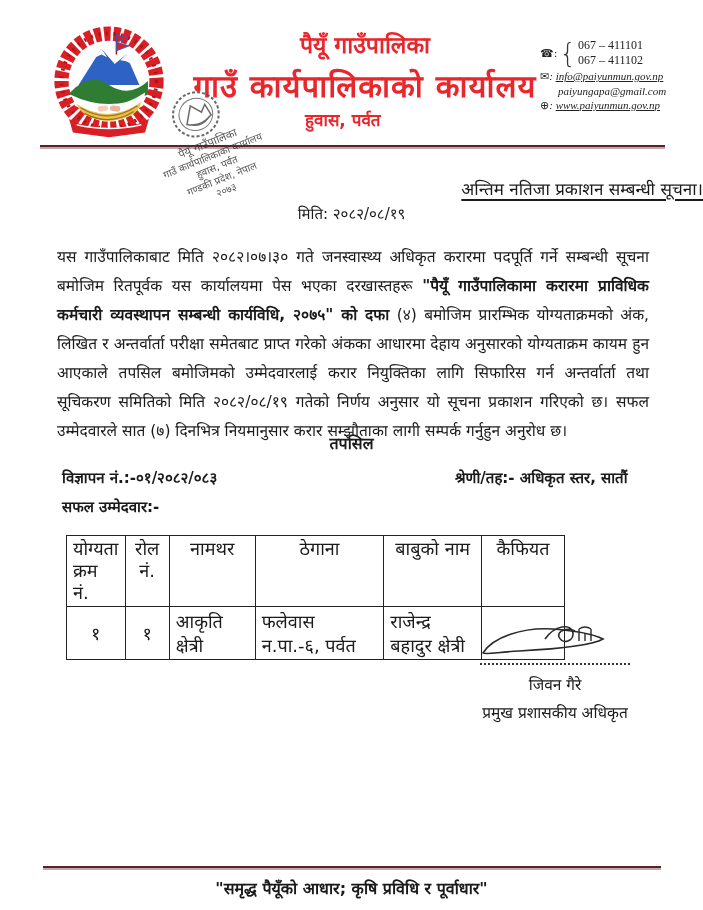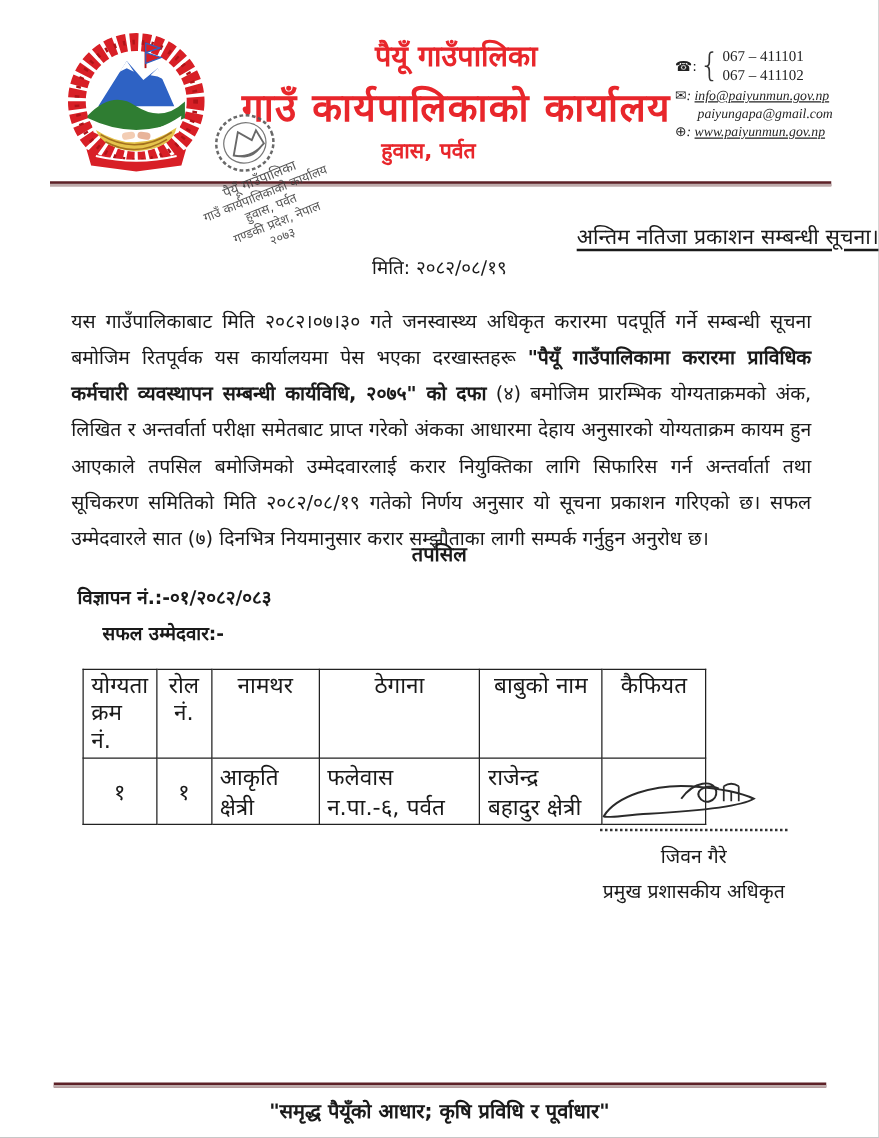--- a/index.html
+++ b/index.html
@@ -48,21 +48,21 @@
     position:absolute; left:57px; top:243px; width:592px;
     font-size:15.5px; line-height:29px; text-align:justify;
   }
   .body-text b { font-weight:bold; }
   .tapasil { position:absolute; left:0; top:432px; width:100%; text-align:center; font-size:16px; font-weight:bold; }
   .tapasil span { text-underline-offset:3px; }
   .info-row { position:absolute; left:62px; top:467px; width:590px; height:22px; font-size:15px; font-weight:600; }
   .info-advert { position:absolute; left:0; }
   .info-post   { position:absolute; left:233px; }
   .info-level  { position:absolute; left:393px; }
-  .succ-row { position:absolute; left:62px; top:496px; font-size:15px; font-weight:600;margin-left:20px; }
+  .succ-row { position:absolute; left:62px; top:496px; font-size:15px; font-weight:600; }
   
   .result-table {
     position:absolute; left:66px; top:535px; width:499px;
     border-collapse:collapse; font-size:18px;
   }
   .result-table th, .result-table td { border:1.5px solid #222; padding:2px 6px; font-weight:normal; }
   .result-table th { vertical-align:top; text-align:center; height:48px; line-height:22px; }
   .result-table th.first { text-align:left; }
   .result-table td { height:26px; }
   .td-c { text-align:center; }
@@ -154,20 +154,21 @@
   </div>
   <div class="notice-date">मिति: २०८२/०८/१९</div>
 
   <div class="body-text"><span>यस गाउँपालिकाबाट मिति २०८२।०७।३० गते जनस्वास्थ्य अधिकृत करारमा पदपूर्ति गर्ने सम्बन्धी सूचना बमोजिम रितपूर्वक यस कार्यालयमा पेस भएका दरखास्तहरू </span><b>"पैयूँ गाउँपालिकामा करारमा प्राविधिक कर्मचारी व्यवस्थापन सम्बन्धी कार्यविधि, २०७५" को दफा</b><span> (४) बमोजिम प्रारम्भिक योग्यताक्रमको अंक, लिखित र अन्तर्वार्ता परीक्षा समेतबाट प्राप्त गरेको अंकका आधारमा देहाय अनुसारको योग्यताक्रम कायम हुन आएकाले तपसिल बमोजिमको उम्मेदवारलाई करार नियुक्तिका लागि सिफारिस गर्न अन्तर्वार्ता तथा सूचिकरण समितिको मिति २०८२/०८/१९ गतेको निर्णय अनुसार यो सूचना प्रकाशन गरिएको छ।  सफल उम्मेदवारले सात (७) दिनभित्र नियमानुसार करार सम्झौताका लागी सम्पर्क गर्नुहुन अनुरोध छ।</span></div>
 
   <div class="tapasil">
     <span>तपसिल</span>
   </div>
   <div class="info-row">
     <span class="info-advert">विज्ञापन नं.:-०१/२०८२/०८३</span>
+    <span class="info-level">श्रेणी/तह:- अधिकृत स्तर, सातौं</span>
   </div>
   <div class="succ-row">सफल उम्मेदवार:-</div>
 
   <table class="result-table">
     <colgroup>
       <col style="width:52px">
         <col style="width:48px">
         <col style="width:100px">
       <col style="width:160px">
         <col style="width:120px">

